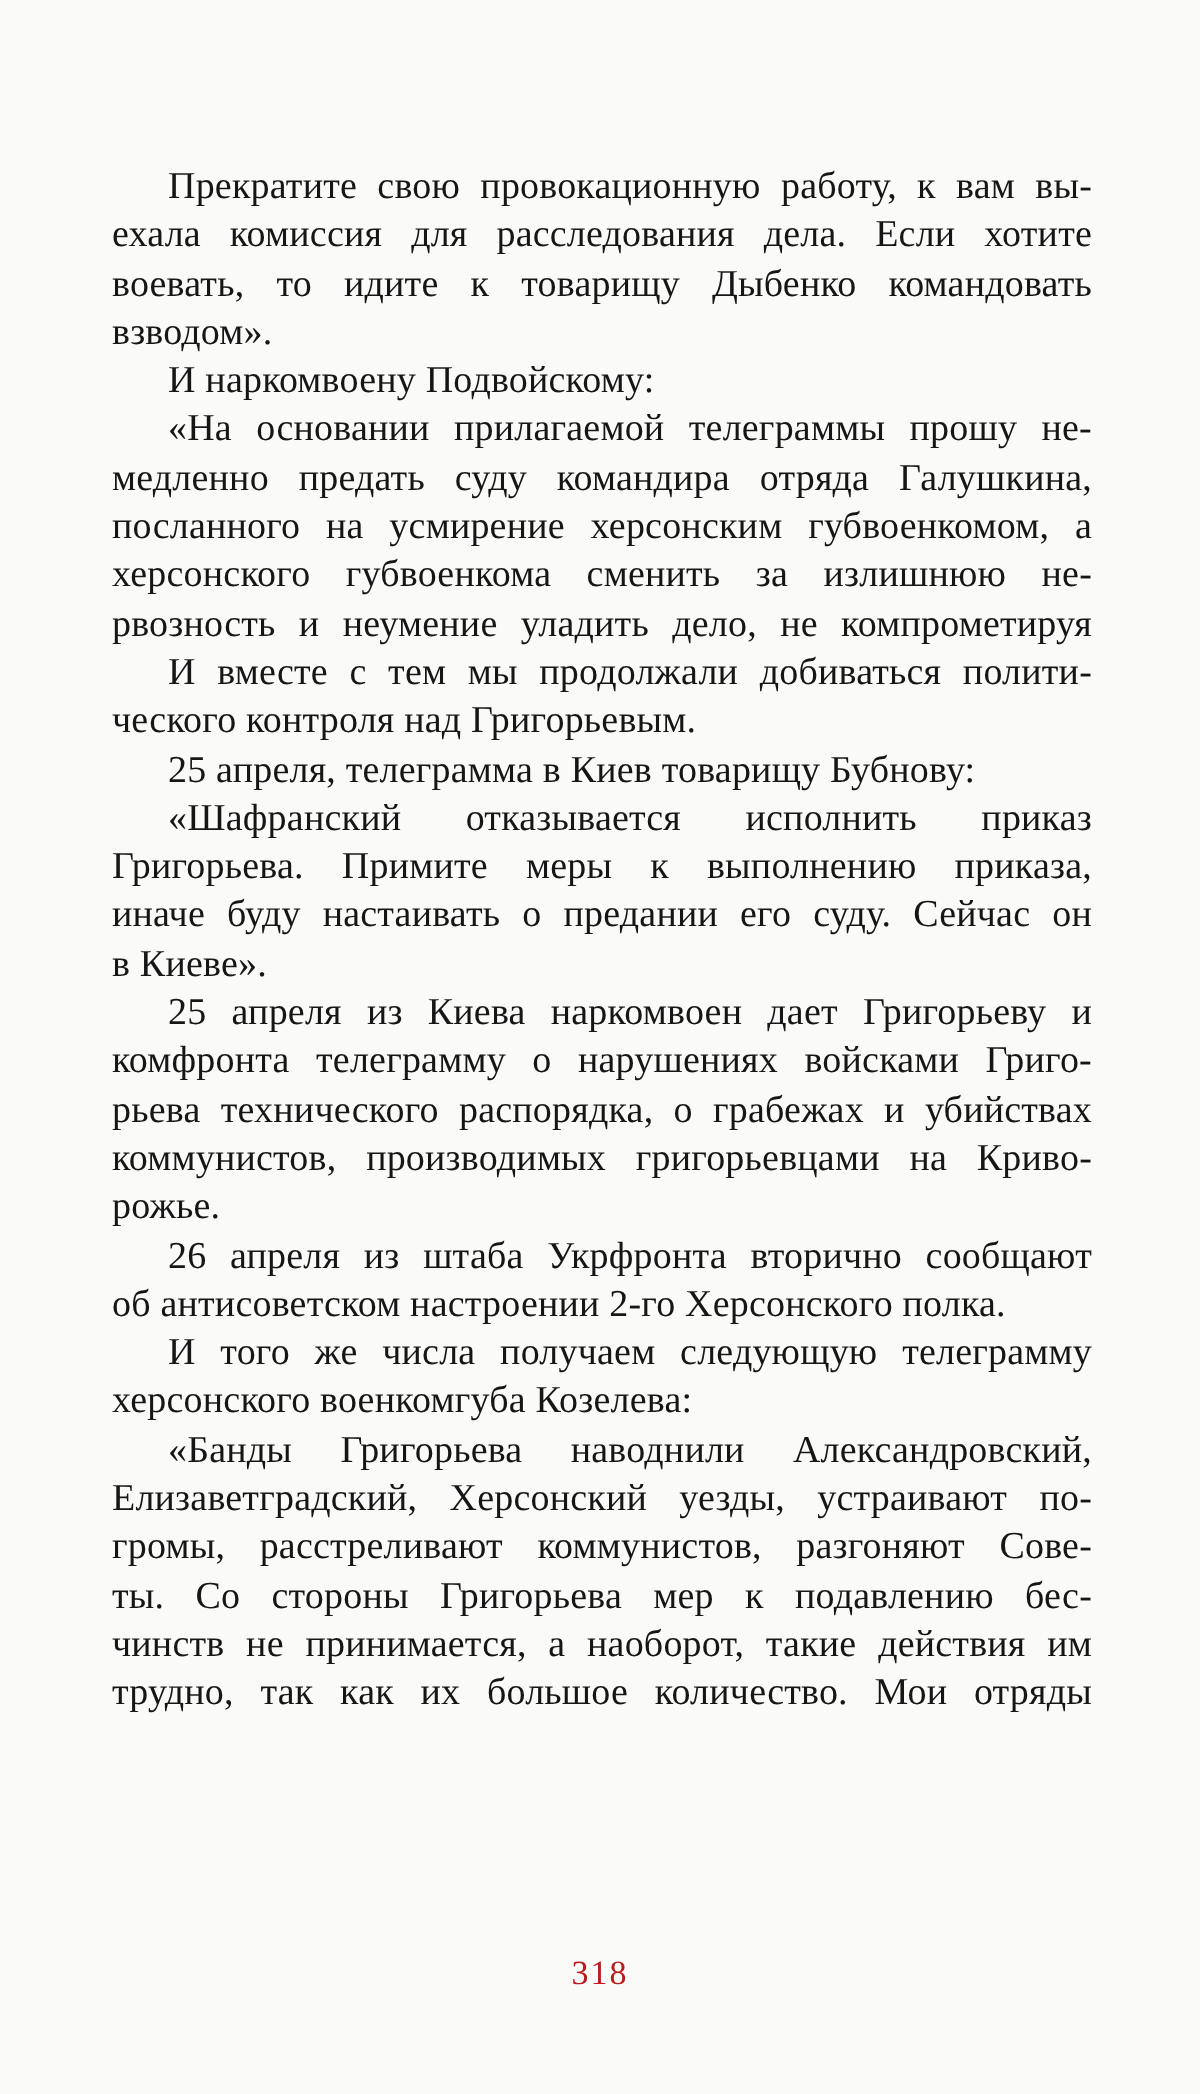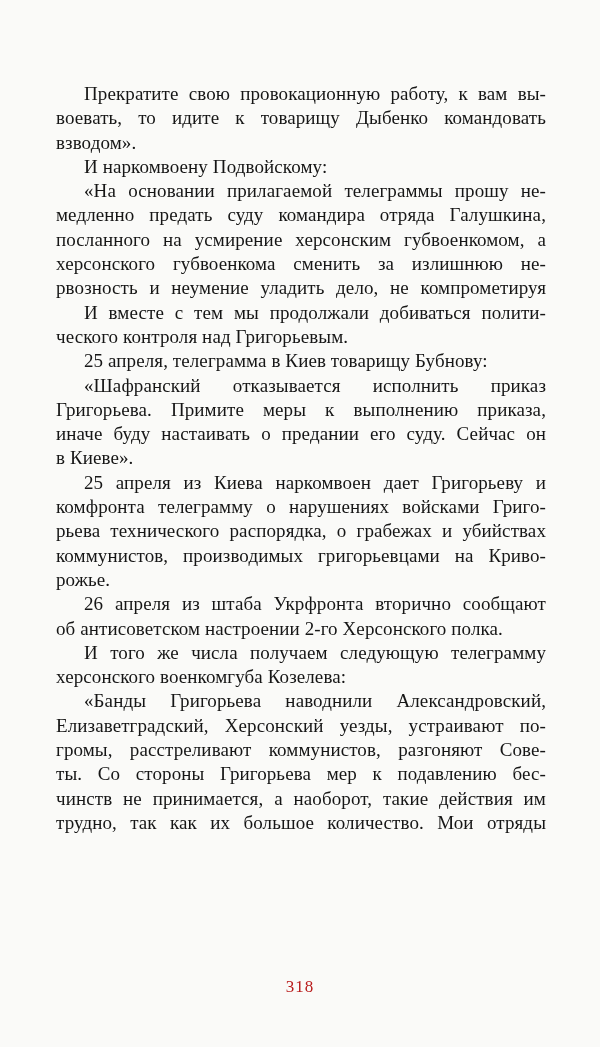--- a/index.html
+++ b/index.html
@@ -49,20 +49,21 @@
     letter-spacing: 1px;
     color: #b91c1c;
   }
 </style>
 </head>
 <body>
 
 <div class="page">
   <div class="text-block">
       <div class="line indent">Прекратите свою провокационную работу, к вам вы-</div>
+      <div class="line">ехала комиссия для расследования дела. Если хотите</div>
       <div class="line">воевать, то идите к товарищу Дыбенко командовать</div>
       <div class="line no-just">взводом».</div>
       <div class="line indent no-just">И наркомвоену Подвойскому:</div>
       <div class="line indent">«На основании прилагаемой телеграммы прошу не-</div>
       <div class="line">медленно предать суду командира отряда Галушкина,</div>
       <div class="line">посланного на усмирение херсонским губвоенкомом, а</div>
       <div class="line">херсонского губвоенкома сменить за излишнюю не-</div>
       <div class="line">рвозность и неумение уладить дело, не компрометируя</div>
       <div class="line indent">И вместе с тем мы продолжали добиваться полити-</div>
       <div class="line no-just">ческого контроля над Григорьевым.</div>

